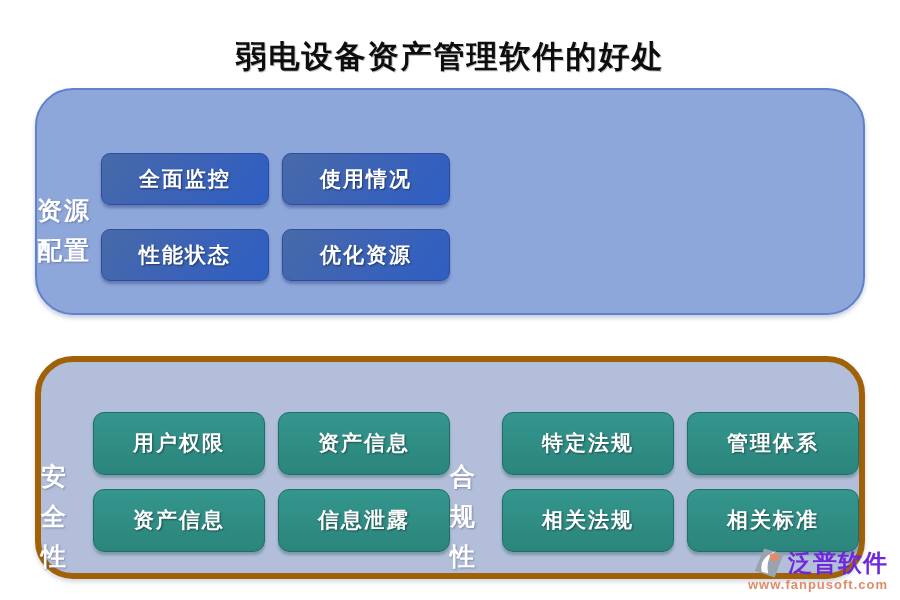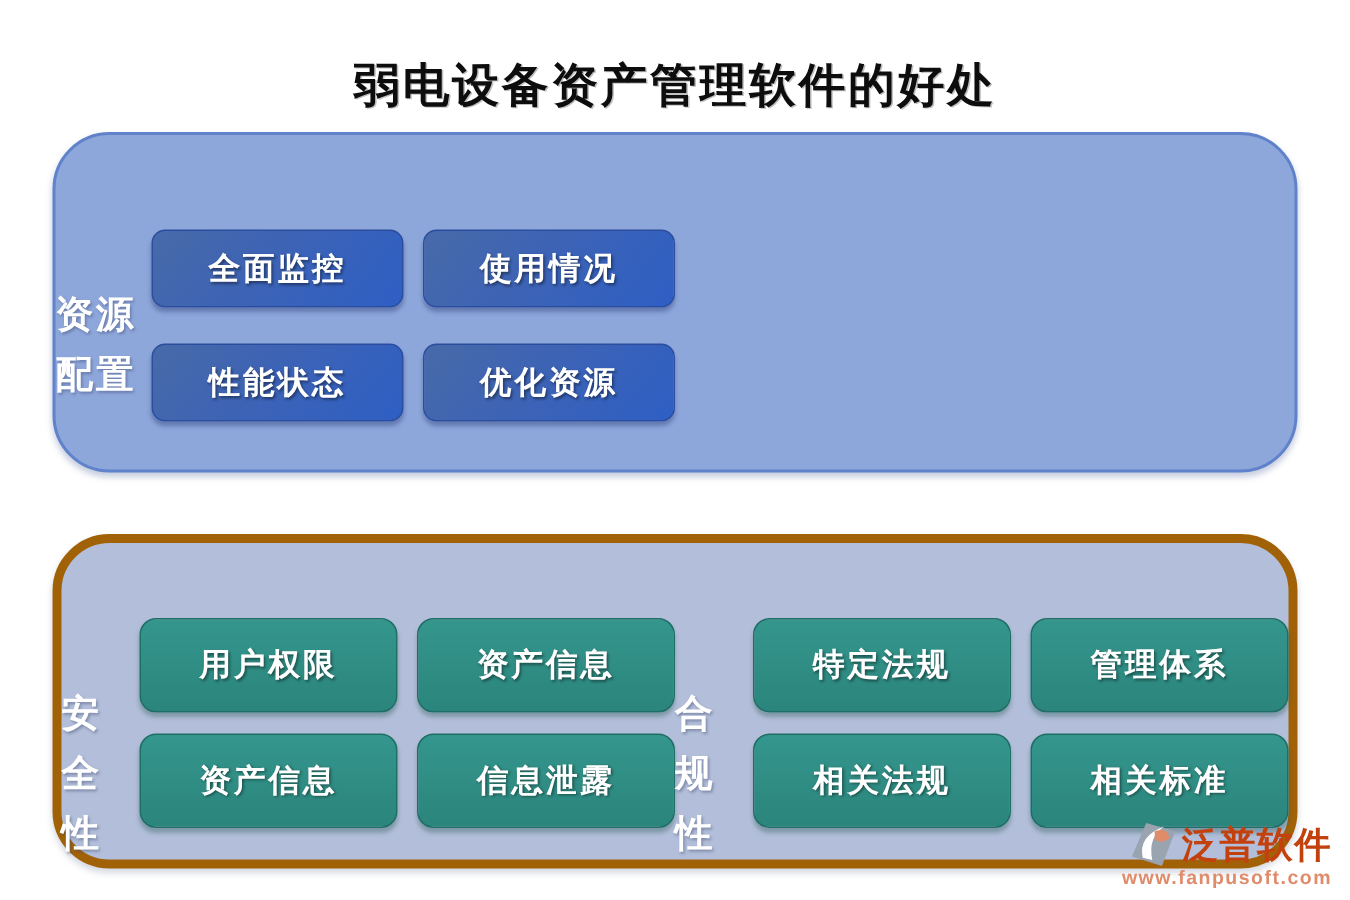--- a/index.html
+++ b/index.html
@@ -115,21 +115,21 @@
   }
   .footer .brand-row {
     display: flex;
     align-items: center;
     justify-content: flex-end;
     gap: 2px;
   }
   .footer .brand-name {
     font-size: 24px;
     font-weight: bold;
-    color: #c2410c;
+    color: #6d28d9;
     letter-spacing: 1px;
   }
   .footer .brand-url {
     font-size: 13px;
     font-weight: bold;
     color: #e08c6a;
     letter-spacing: 1px;
     margin-top: -2px;
     font-family: "Liberation Sans", sans-serif;
   }

